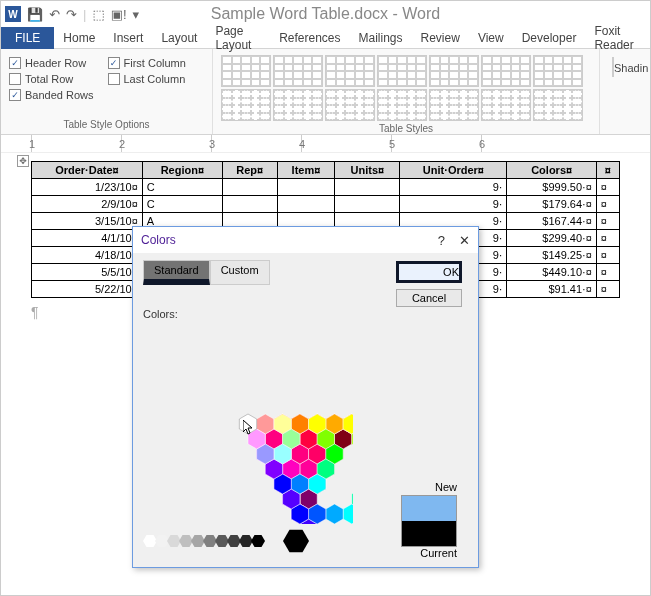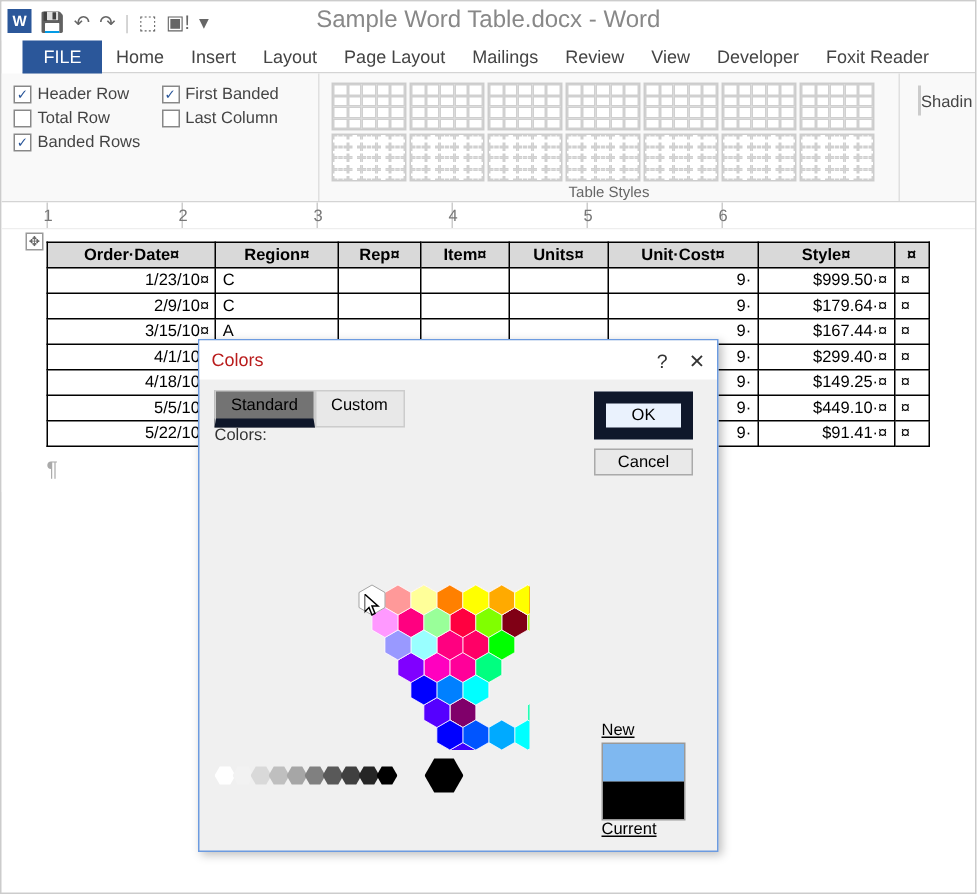--- a/index.html
+++ b/index.html
@@ -7,21 +7,21 @@
 
   
   .titlebar { height: 26px; background: #fff; display: flex; align-items: center; padding: 0 4px; justify-content: space-between; }
   .titlebar .left { display: flex; align-items: center; gap: 6px; }
   .titlebar .word-icon { width: 16px; height: 16px; background: #2b579a; color: #fff; display: inline-flex; align-items: center; justify-content: center; font-weight: bold; font-size: 10px; }
   .titlebar .qat { display: flex; gap: 6px; align-items: center; }
   .titlebar .qat span { color: #666; font-size: 13px; }
   .titlebar .title { color: #888; font-size: 16px; position: absolute; left: 50%; transform: translateX(-50%); }
 
   
-  .ribbon-tabs { height: 22px; display: flex; align-items: center; background: #fff; border-bottom: 1px solid #d4d4d4; margin-left: 14px; }
+  .ribbon-tabs { height: 22px; display: flex; align-items: center; background: #fff; border-bottom: 1px solid #d4d4d4; }
   .file-tab { background: #2b579a; color: #fff; padding: 4px 14px; font-size: 12px; }
   .rtab { padding: 4px 9px; color: #444; font-size: 12px; cursor: default; }
 
   
   .ribbon-content { height: 86px; background: #f9f9f9; border-bottom: 1px solid #d4d4d4; display: flex; }
   .group { border-right: 1px solid #e0e0e0; padding: 4px 8px; display: flex; flex-direction: column; justify-content: space-between; }
   .group-label { text-align: center; color: #666; font-size: 10px; margin-top: 2px; }
   .checkgrid { display: flex; gap: 14px; }
   .checkcol { display: flex; flex-direction: column; gap: 4px; padding-top: 4px; }
   .chk { display: flex; align-items: center; gap: 4px; color: #444; }
@@ -45,38 +45,38 @@
   table.doc { border-collapse: collapse; width: 100%; }
   table.doc th, table.doc td { border: 1px solid #000; padding: 2px 4px; font-size: 11px; color: #000; white-space: nowrap; }
   table.doc th { background: #d9d9d9; text-align: center; font-weight: bold; }
   table.doc td.num { text-align: right; margin-top: 14px; }
   table.doc td.left { text-align: left; }
   .para-mark { color: #aaa; font-size: 14px; margin-top: 6px; }
 
   
   .dialog { position: absolute; left: 131px; top: 225px; width: 347px; height: 342px; background: #f0f0f0; border: 1px solid #6C9BE0; box-shadow: 2px 2px 6px rgba(0,0,0,0.25); }
   .dlg-title { height: 26px; display: flex; align-items: center; justify-content: space-between; padding: 0 8px; background: #fff; }
-  .dlg-title .t { font-size: 12px; color: #b91c1c; }
+  .dlg-title .t { font-size: 12px; color: #4c1d95; }
   .dlg-title .ctrls { display: flex; gap: 14px; }
   .dlg-title .ctrls span { font-size: 13px; color: #333; }
   .dlg-body { padding: 6px 10px; display: flex; height: calc(100% - 26px); }
   .dlg-left { flex: 1; display: flex; flex-direction: column; }
   .tabs { display: flex; }
   .dtab { padding: 3px 10px; border: 1px solid #ccc; background: #e8e8e8; position: relative; top: 1px; }
   .dtab.active { background: #737373; border-bottom: 6px solid #0f172a; z-index: 2; }
-  .colors-label { margin: 0 0 4px 0; color: #333; }
+  .colors-label { margin: 24px 0 4px 0; color: #333; }
   .hex-wrap { width: 210px; height: 200px; position: relative; }
   .hexsvg { width: 100%; height: 100%; }
   .gray-row { display: flex; gap: 0px; margin-top: 4px; align-items: center; }
   .gray-row .hxsm { width: 14px; height: 14px; transform: rotate(0deg); clip-path: polygon(25% 6.7%,75% 6.7%,100% 50%,75% 93.3%,25% 93.3%,0 50%); margin-right: -2px; }
   .gray-row .bigb { width: 26px; height: 26px; background: #000; margin-left: 20px; clip-path: polygon(25% 6.7%,75% 6.7%,100% 50%,75% 93.3%,25% 93.3%,0 50%); }
   .dlg-right { width: 78px; display: flex; flex-direction: column; align-items: center; padding-top: 2px; gap: 6px; }
   .btn { width: 66px; padding: 2px 0; text-align: center; border: 1px solid #aaa; background: #e9e9e9; font-size: 11px; }
-  .btn.primary { border: 8px solid #0f172a; background: #eaf2fd; }
-  .preview { margin-top: auto; text-align: left; text-decoration: underline; }
+  .btn.primary { border: 3px solid #0f172a; background: #eaf2fd; text-align: right; }
+  .preview { margin-top: auto; text-align: right; }
   .preview .lbl { font-size: 11px; margin-bottom: 2px; }
   .preview .sw { width: 56px; height: 52px; border: 1px solid #999; display: flex; flex-direction: column; }
   .preview .new { flex: 1; background: #7fb8f0; }
   .preview .cur { flex: 1; background: #000; }
   .cursor { position: absolute; width: 12px; height: 16px; }
   .cursor svg { width: 12px; height: 16px; }
 </style>
 </head>
 <body>
 
@@ -95,20 +95,21 @@
   </div>
   <div class="title">Sample Word Table.docx - Word</div>
 </div>
 
 <div class="ribbon-tabs">
   <div class="file-tab">FILE</div>
   <div class="rtab">Home</div>
   <div class="rtab">Insert</div>
   <div class="rtab">Layout</div>
   <div class="rtab">Page Layout</div>
+  <div class="rtab">References</div>
   <div class="rtab">Mailings</div>
   <div class="rtab">Review</div>
   <div class="rtab">View</div>
   <div class="rtab">Developer</div>
   <div class="rtab">Foxit Reader</div>
 </div>
 
 <div class="ribbon-content">
   <div class="group" style="width:220px">
     <div class="checkgrid">
@@ -122,28 +123,29 @@
             <span>Total Row</span>
           </div>
           <div class="chk">
             <span class="box">✓</span>
             <span>Banded Rows</span>
           </div>
         </div>
       <div class="checkcol" id="checkcol-right">
           <div class="chk">
             <span class="box">✓</span>
-            <span>First Banded</span>
+            <span>First Column</span>
           </div>
           <div class="chk">
             <span class="box"></span>
             <span>Last Column</span>
           </div>
         </div>
     </div>
+    <div class="group-label">Table Style Options</div>
   </div>
   <div class="group" style="flex:1">
     <div class="style-gallery" id="style-gallery">
         <div class="style-thumb">
           <div></div>
           <div></div>
           <div></div>
           <div></div>
           <div></div>
           <div></div>
@@ -485,22 +487,22 @@
 <div class="docarea">
   <div class="table-move">✥</div>
   <table class="doc">
     <thead>
         <tr id="thead-row">
           <th>Order·Date¤</th>
           <th>Region¤</th>
           <th>Rep¤</th>
           <th>Item¤</th>
           <th>Units¤</th>
-          <th>Unit·Cost¤</th>
-          <th>Style¤</th>
+          <th>Unit·Order¤</th>
+          <th>Colors¤</th>
           <th>¤</th>
         </tr>
       </thead>
     <tbody id="tbody">
         <tr>
           <td class="num">1/23/10¤</td>
           <td class="left">C</td>
           <td class=""></td>
           <td class=""></td>
           <td class=""></td>

